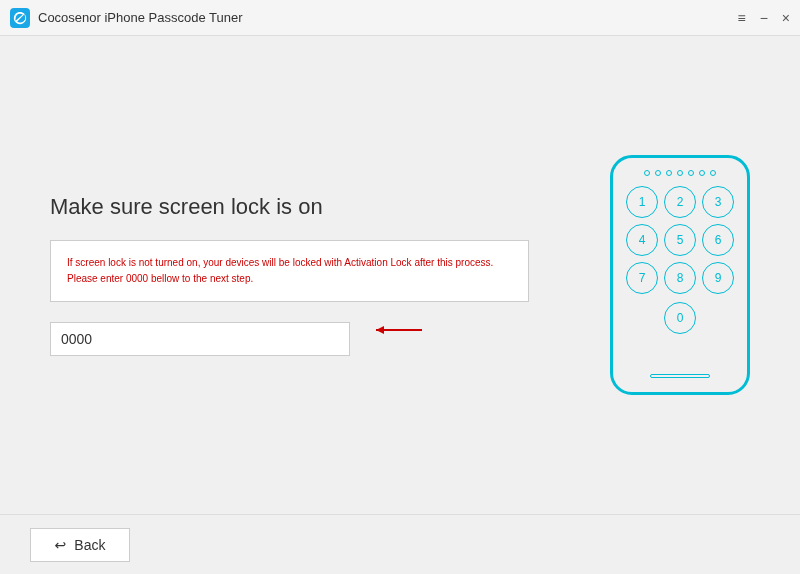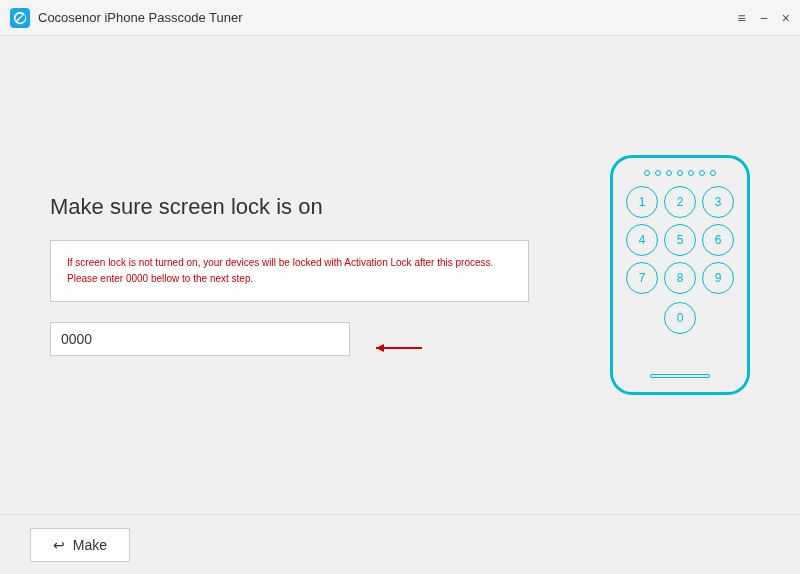--- a/index.html
+++ b/index.html
@@ -89,21 +89,21 @@
       background: #fff;
       padding: 14px 16px;
       margin-bottom: 20px;
       font-size: 10px;
       line-height: 1.6;
       color: #cc0000;
     }
 
     .input-row {
       display: flex;
-      align-items: flex-end;
+      align-items: flex-start;
       gap: 12px;
     }
 
     .passcode-input {
       border: 1px solid #ccc;
       background: #fff;
       padding: 8px 10px;
       font-size: 14px;
       color: #333;
       width: 300px;
@@ -298,15 +298,15 @@
         <div style="flex:1"></div>
         <div class="iphone-home-area"></div>
       </div>
     </div>
   </div>
 </div>
 
 <div class="footer">
   <button class="back-button">
     <span>↩</span>
-    <span>Make</span>
+    <span>Back</span>
   </button>
 </div>
 
 </body></html>

